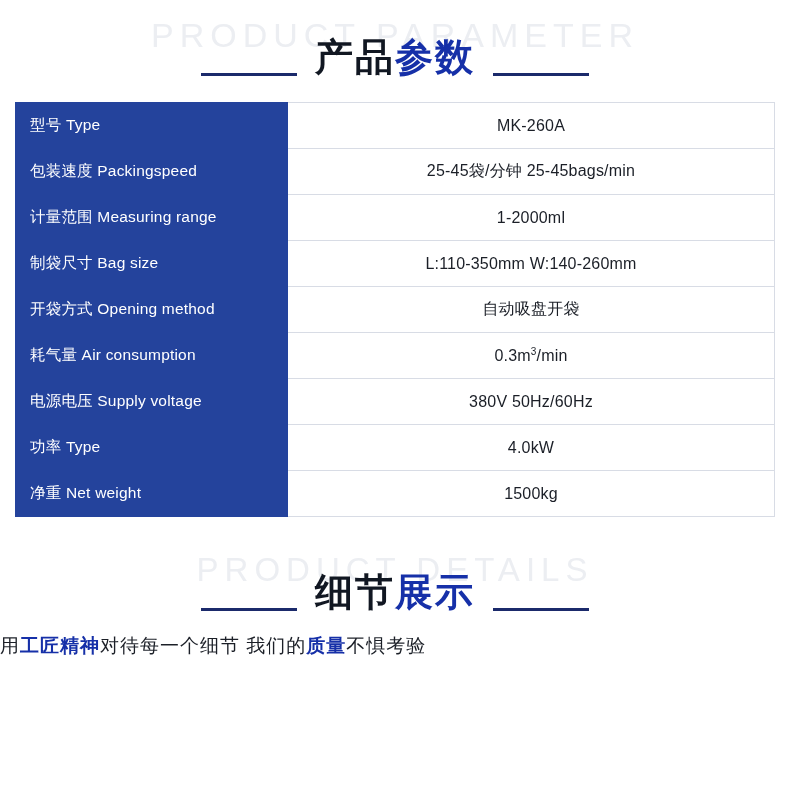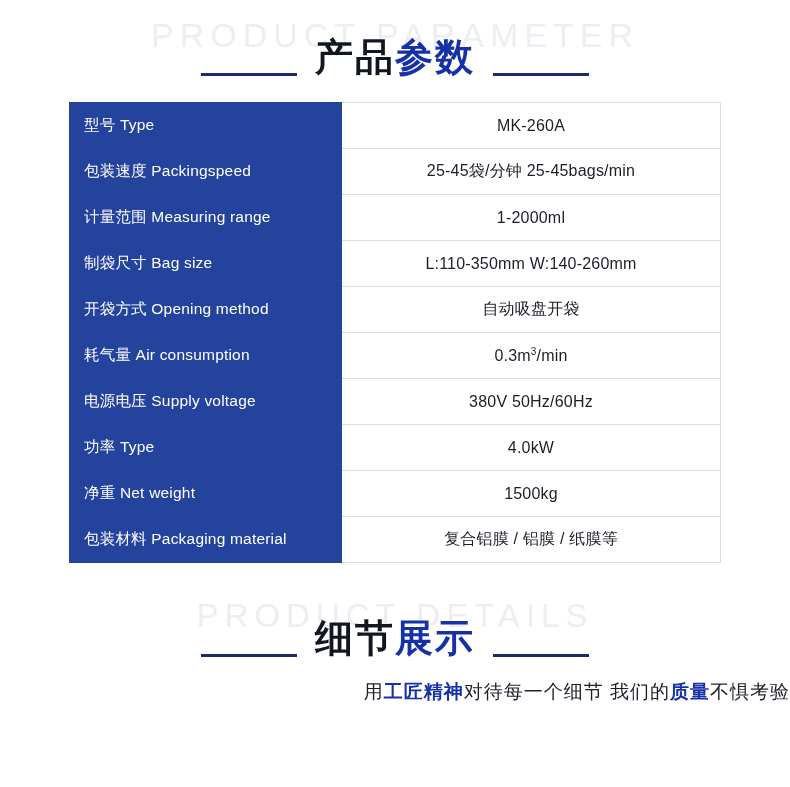--- a/index.html
+++ b/index.html
@@ -55,21 +55,21 @@
     font-weight: bold;
     letter-spacing: 2px;
     line-height: 1;
     white-space: nowrap;
   }
   .title-main .cn-dark { color: #111722; }
   .title-main .cn-blue { color: #1630a8; }
 
   
   .spec-table {
-    width: 652px;
+    width: 760px;
     margin: 2px auto 0 auto;
     border-collapse: collapse;
     table-layout: fixed;
   }
   .spec-table tr {
     height: 46px;
   }
   .spec-table td {
     border: 1px solid #d8dce5;
     font-size: 15.5px;
@@ -107,21 +107,21 @@
     letter-spacing: 6px;
   }
   .bottom-block .title-row {
     top: 24px;
   }
   .subtitle {
     position: absolute;
     top: 84px;
     left: 0;
     width: 100%;
-    text-align: right;
+    text-align: left;
     font-size: 19px;
     color: #1b1f27;
     letter-spacing: 1px;
     white-space: nowrap;
   }
   .subtitle .em {
     color: #1630a8;
     font-weight: bold;
   }
 </style>
@@ -173,24 +173,20 @@
         <td class="label">电源电压 Supply voltage</td>
         <td class="value">380V  50Hz/60Hz</td>
       </tr>
       <tr>
         <td class="label">功率 Type</td>
         <td class="value">4.0kW</td>
       </tr>
       <tr>
         <td class="label">净重 Net weight</td>
         <td class="value">1500kg</td>
-      </tr>
-      <tr>
-        <td class="label">包装材料 Packaging material</td>
-        <td class="value">复合铝膜 / 铝膜 / 纸膜等</td>
       </tr>
     </tbody>
   </table>
 
   <div class="bottom-block">
     <div class="watermark">PRODUCT DETAILS</div>
     <div class="title-row">
       <span class="rule"></span>
       <span class="title-main">
         <span class="cn-dark">细节</span><span class="cn-blue">展示</span>

